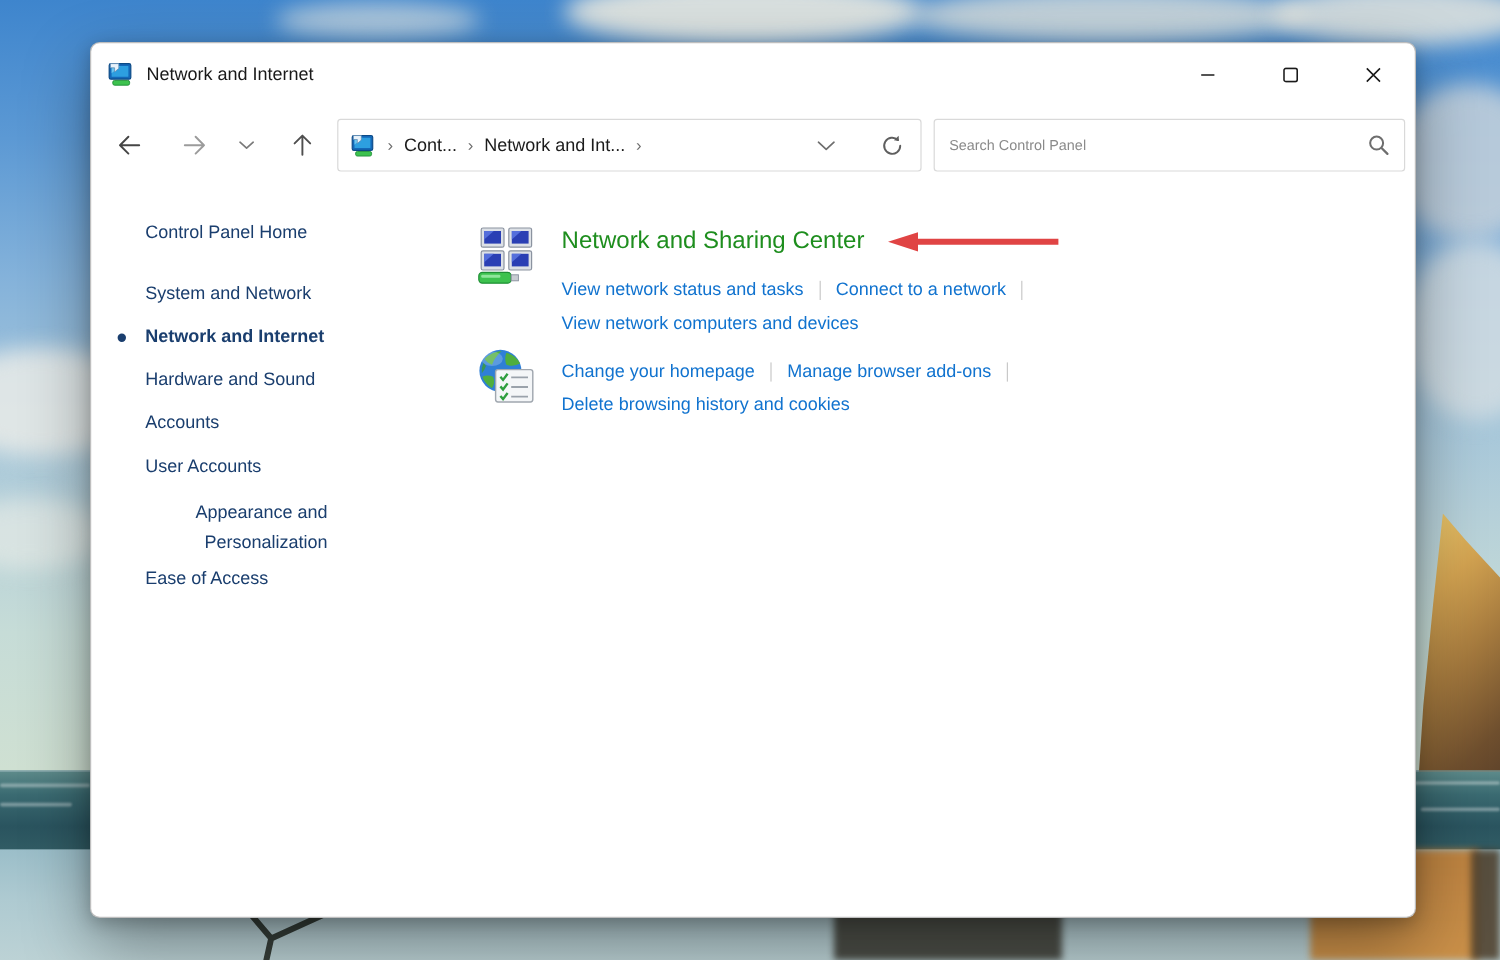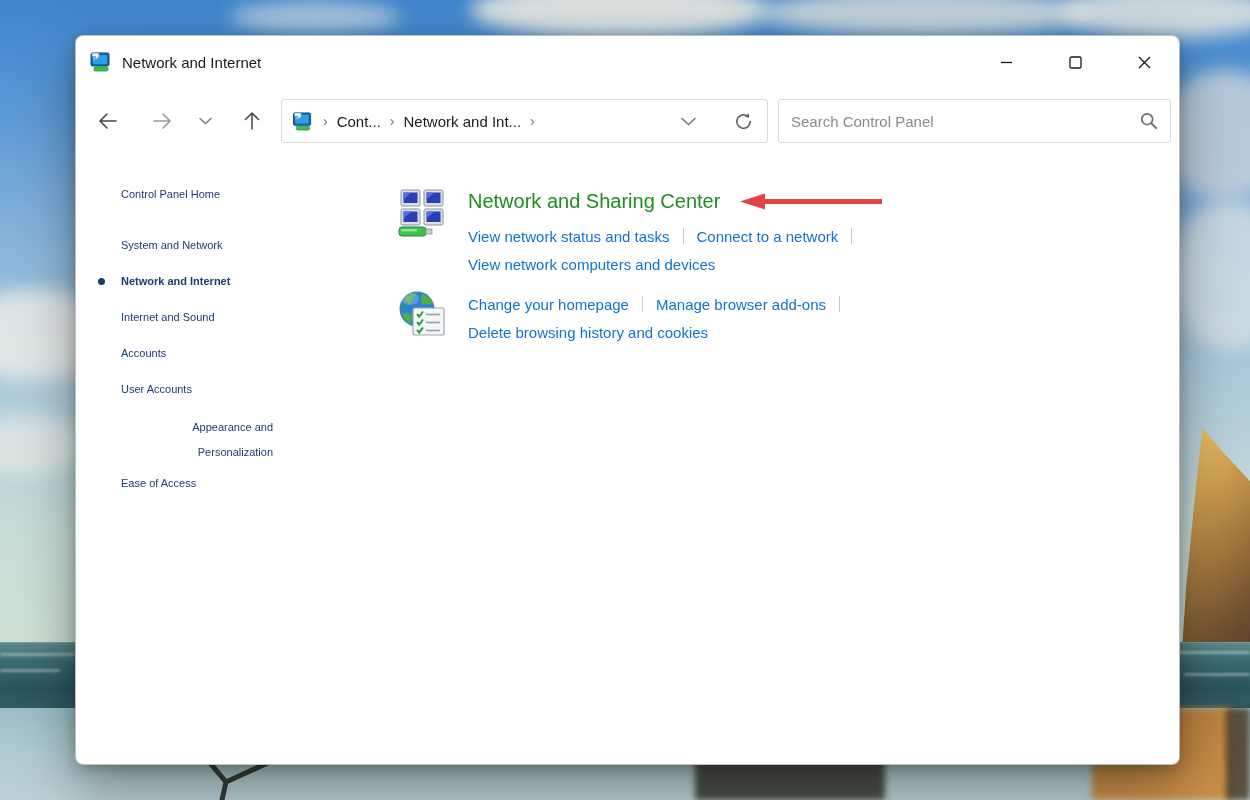--- a/index.html
+++ b/index.html
@@ -48,39 +48,39 @@
   .addressbar { position:absolute; left:205px; top:1px; width:487px; height:44px;
     border:1px solid #d9d9d9; border-radius:3px; display:flex; align-items:center; padding:0 14px 0 10px; background:#fff; }
   .addressbar .cp-icon { width:22px; height:19px; flex:none; }
   .crumb-sep { color:#6e6e6e; font-size:14px; padding:0 9px; }
   .crumb { font-size:15px; color:#1b1b1b; white-space:nowrap; }
   .addr-spacer { flex:1; }
   .addr-drop { border:none; background:transparent; padding:0 4px; margin-right:34px; display:flex; align-items:center; }
   .addr-refresh { border:none; background:transparent; display:flex; align-items:center; }
   .searchbar { position:absolute; left:702px; top:1px; width:393px; height:44px;
     border:1px solid #d9d9d9; border-radius:3px; display:flex; align-items:center; padding:0 12px; background:#fff; }
-  .searchbar input { flex:1; border:none; outline:none; font-size:15px; color:#be185d; font-family:inherit; background:transparent; }
+  .searchbar input { flex:1; border:none; outline:none; font-size:12px; color:#be185d; font-family:inherit; background:transparent; }
   .searchbar input::placeholder { color:#8a8a8a; }
 
   
   .sidebar { position:absolute; left:45px; top:148px; width:210px; list-style:none; }
-  .sidebar li { position:relative; font-size:11px; line-height:20px; color:#1a3e6e; margin-bottom:16px; cursor:pointer; }
+  .sidebar li { position:relative; font-size:15px; line-height:20px; color:#1a3e6e; margin-bottom:16px; cursor:pointer; }
   .sidebar li.home { margin-bottom:31px; }
   .sidebar li.active { font-weight:bold; }
   .sidebar li.wrap { width:152px; line-height:25px; margin-bottom:8px;text-align:right; }
   .bullet { position:absolute; left:-23px; top:7px; width:7px; height:7px; border-radius:50%; background:#1a3e6e; }
 
   
   .section { position:absolute; left:322px; display:flex; }
   .section-1 { top:152px; }
   .section-2 { top:254px; }
   .section .icon-col { width:48px; margin-right:22px; flex:none; }
   .section h2 { font-size:20px; font-weight:400; color:#1e8e1e; line-height:26px; margin-bottom:8px; display:flex; align-items:center; cursor:pointer; }
   .annot-arrow { margin-left:18px; }
-  .link-row { display:flex; align-items:center; height:28px; }
+  .link-row { display:flex; align-items:flex-end; height:28px; }
   .tasklink { font-size:15px; color:#1173cf; text-decoration:none; white-space:nowrap; cursor:pointer; }
   .link-sep { width:1px; height:16px; background:#c9c9c9; margin:0 13px; }
 </style>
 </head>
 <body>
 
 <div class="desktop">
 
   <div class="cloud" style="left:470px;top:-18px;width:300px;height:56px;background:rgba(244,240,226,.85);"></div>
   <div class="cloud" style="left:760px;top:-10px;width:330px;height:46px;background:rgba(235,232,220,.75);"></div>
@@ -190,21 +190,21 @@
           <circle cx="7.2" cy="7.2" r="5.4" fill="none" stroke="#6e6e6e" stroke-width="1.7"></circle>
           <line x1="11.5" y1="11.5" x2="16.2" y2="16.2" stroke="#6e6e6e" stroke-width="1.9" stroke-linecap="round"></line>
         </svg>
       </div>
     </div>
 
     <ul class="sidebar">
       <li class="home">Control Panel Home</li>
       <li>System and Network</li>
       <li class="active"><span class="bullet"></span><span>Network and Internet</span></li>
-      <li>Internet and Sound</li>
+      <li>Hardware and Sound</li>
       <li>Accounts</li>
       <li>User Accounts</li>
       <li class="wrap">Appearance and Personalization</li>
       <li>Ease of Access</li>
     </ul>
 
     <div class="section section-1">
       <div class="icon-col">
         <svg width="48" height="50" viewBox="0 0 48 50">
           <g stroke="#8b93a0" stroke-width="1">

